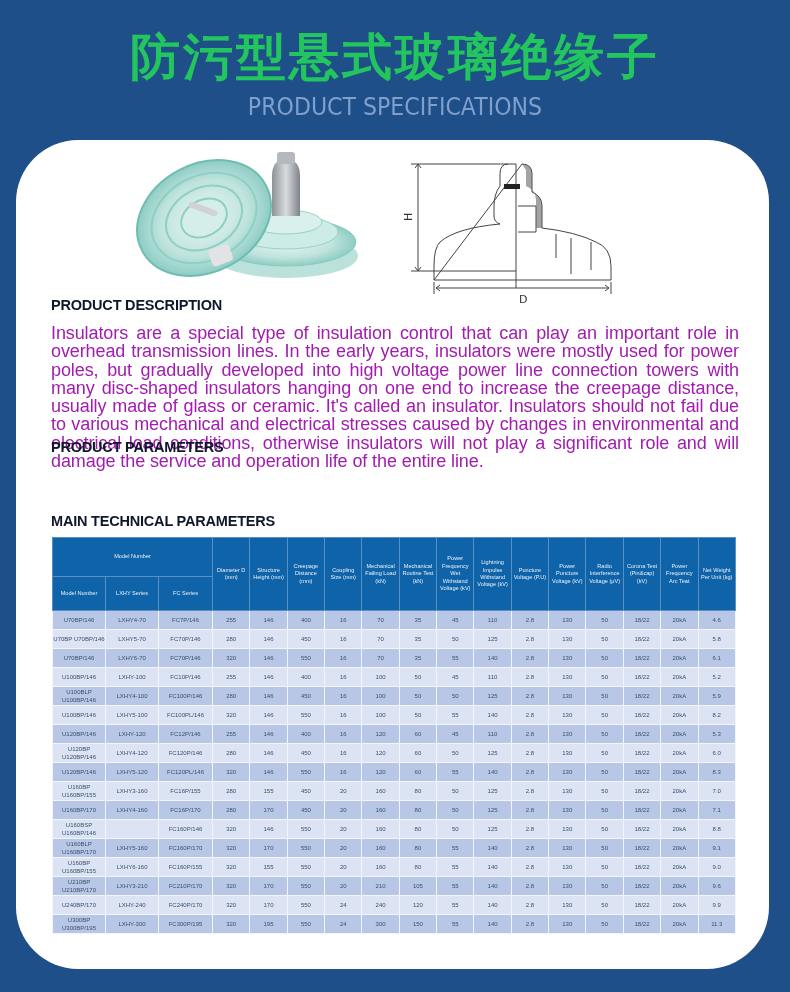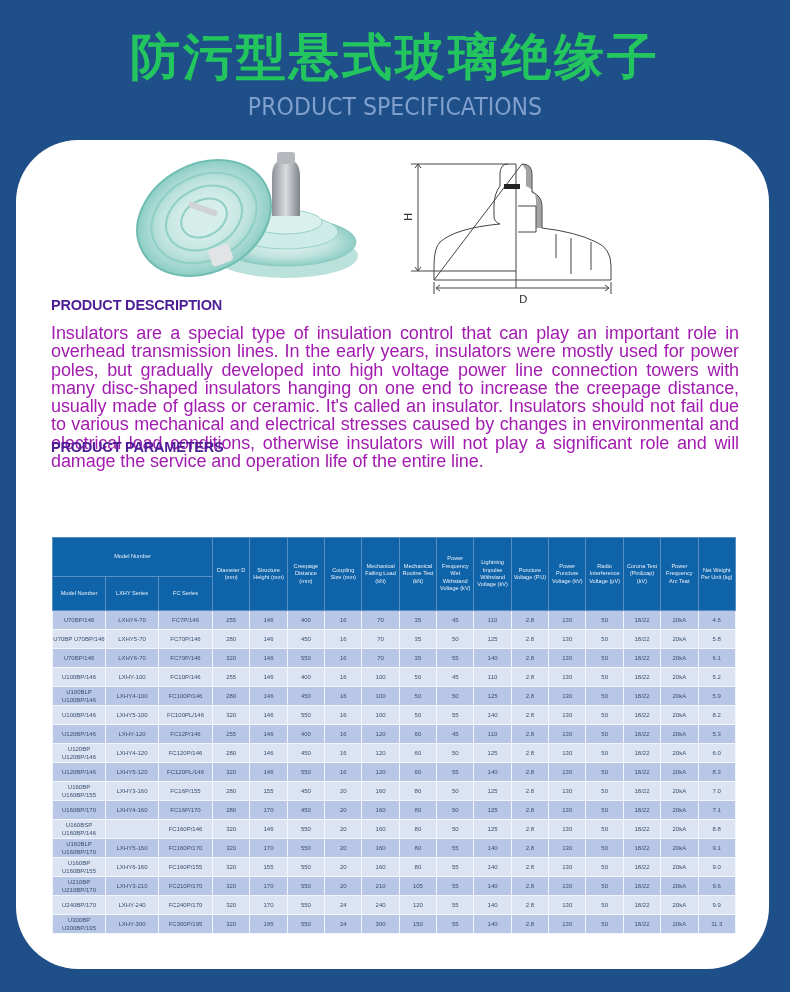--- a/index.html
+++ b/index.html
@@ -30,21 +30,21 @@
     border-radius: 62px;
   }
   .photo {
     position: absolute; left: 110px; top: 6px; width: 240px; height: 140px;
   }
   .diagram {
     position: absolute; left: 380px; top: 6px; width: 240px; height: 158px;
   }
   .section-heading {
     position: absolute; left: 35px;
-    color: #4c1d95; font-weight: bold; font-size: 14.5px;
+    color: #0f172a; font-weight: bold; font-size: 14.5px;
     letter-spacing: -0.2px;
   }
   .para {
     position: absolute; left: 35px; width: 688px;
     color: #a21caf; font-size: 18px; line-height: 18.3px;
     text-align: justify; letter-spacing: -0.1px;
   }
   table.spec {
     position: absolute; left: 36px; top: 397px;
     border-collapse: collapse; table-layout: fixed;
@@ -125,20 +125,21 @@
     <rect x="108" y="38" width="16" height="5" fill="#222"></rect>
     <text x="9" y="76" font-size="11" fill="#333" font-family="DejaVu Sans, sans-serif" transform="rotate(-90 12 72)">H</text>
     <text x="123" y="157" font-size="11" fill="#333" font-family="DejaVu Sans, sans-serif">D</text>
   </svg>
 
   <div class="section-heading" style="top:157px;">PRODUCT DESCRIPTION</div>
   <div class="para" style="top:184px;">Insulators are a special type of insulation control that can play an important role in overhead transmission lines. In the early years, insulators were mostly used for power poles, but gradually developed into high voltage power line connection towers with many disc-shaped insulators hanging on one end to increase the creepage distance, usually made of glass or ceramic. It's called an insulator. Insulators should not fail due to various mechanical and electrical stresses caused by changes in environmental and electrical load conditions, otherwise insulators will not play a significant role and will damage the service and operation life of the entire line.</div>
 
   <div class="section-heading" style="top:299px;">PRODUCT PARAMETERS</div>
 
+  <div class="section-heading" style="top:373px;">MAIN TECHNICAL PARAMETERS</div>
 
   <table class="spec">
     <colgroup>
       <col style="width:53px">
         <col style="width:53px">
         <col style="width:54px">
       <col>
         <col>
         <col>
         <col>

